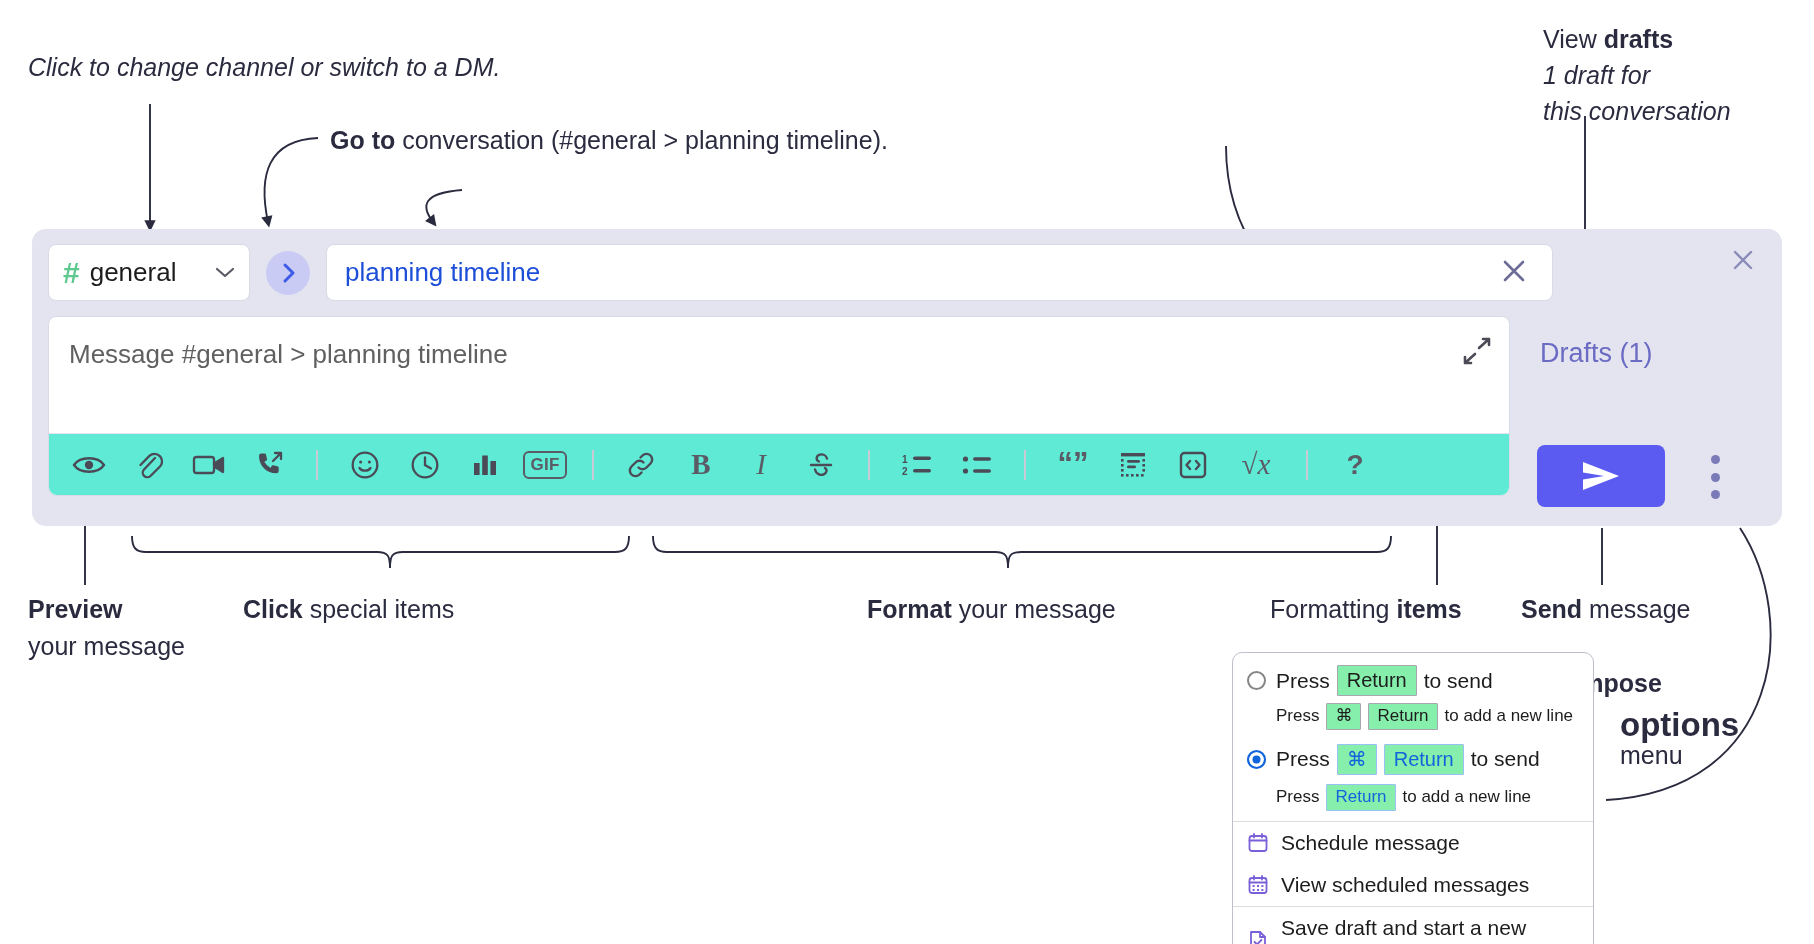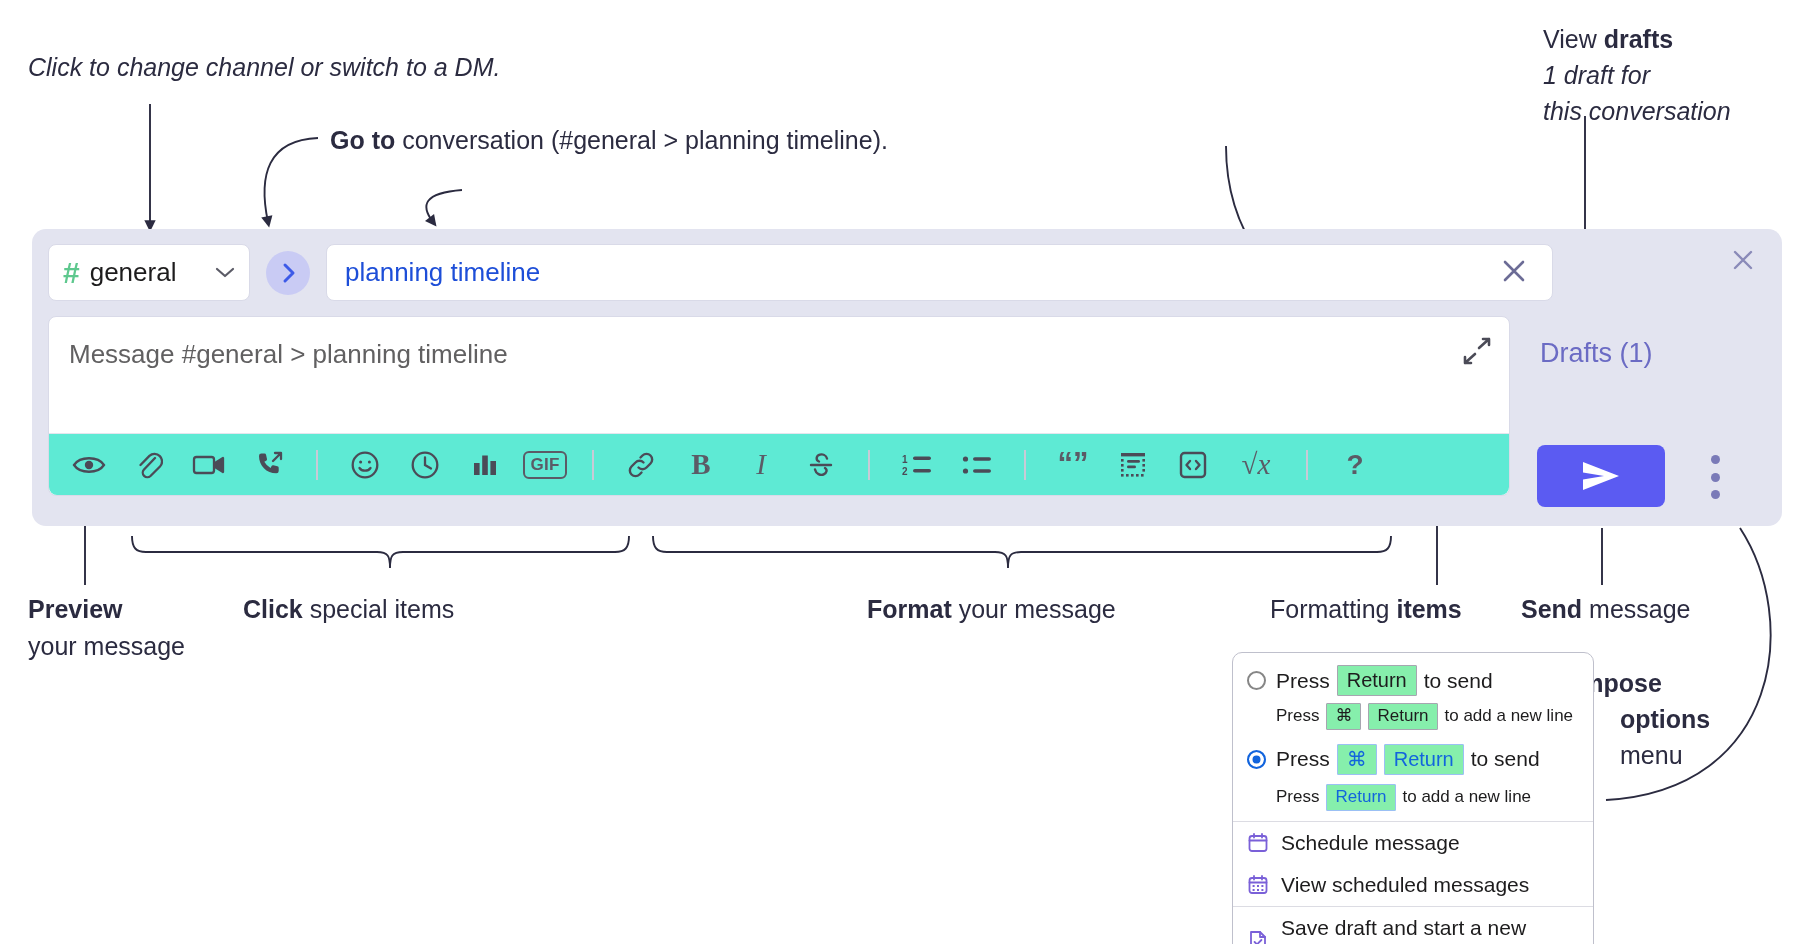--- a/index.html
+++ b/index.html
@@ -26,21 +26,21 @@
   .a-drafts  { left: 1543px;top: 24px;  font-size: 25px; }
   .a-drafts2 { left: 1543px;top: 60px;  font-size: 25px; }
   .a-drafts3 { left: 1543px;top: 96px;  font-size: 25px; }
   .a-prev    { left: 28px;  top: 594px; font-size: 25px; }
   .a-prev2   { left: 28px;  top: 631px; font-size: 25px; }
   .a-insert  { left: 243px; top: 594px; font-size: 25px; }
   .a-format  { left: 867px; top: 594px; font-size: 25px; }
   .a-fhelp   { left: 1270px;top: 594px; font-size: 25px; }
   .a-send    { left: 1521px;top: 594px; font-size: 25px; }
   .a-copt    { left: 1548px;top: 668px; font-size: 25px; }
-  .a-copt2   { left: 1620px;top: 704px; font-size: 25px; }
+  .a-copt2   { left: 1620px;top: 704px; font-size: 33px; }
   .a-copt3   { left: 1620px;top: 740px; font-size: 25px; }
 
   
   .leaders { position: absolute; inset: 0; pointer-events: none; }
 
   
   .compose-panel {
     position: absolute; left: 32px; top: 229px;
     width: 1750px; height: 297px;
     background: #e3e4f0;

